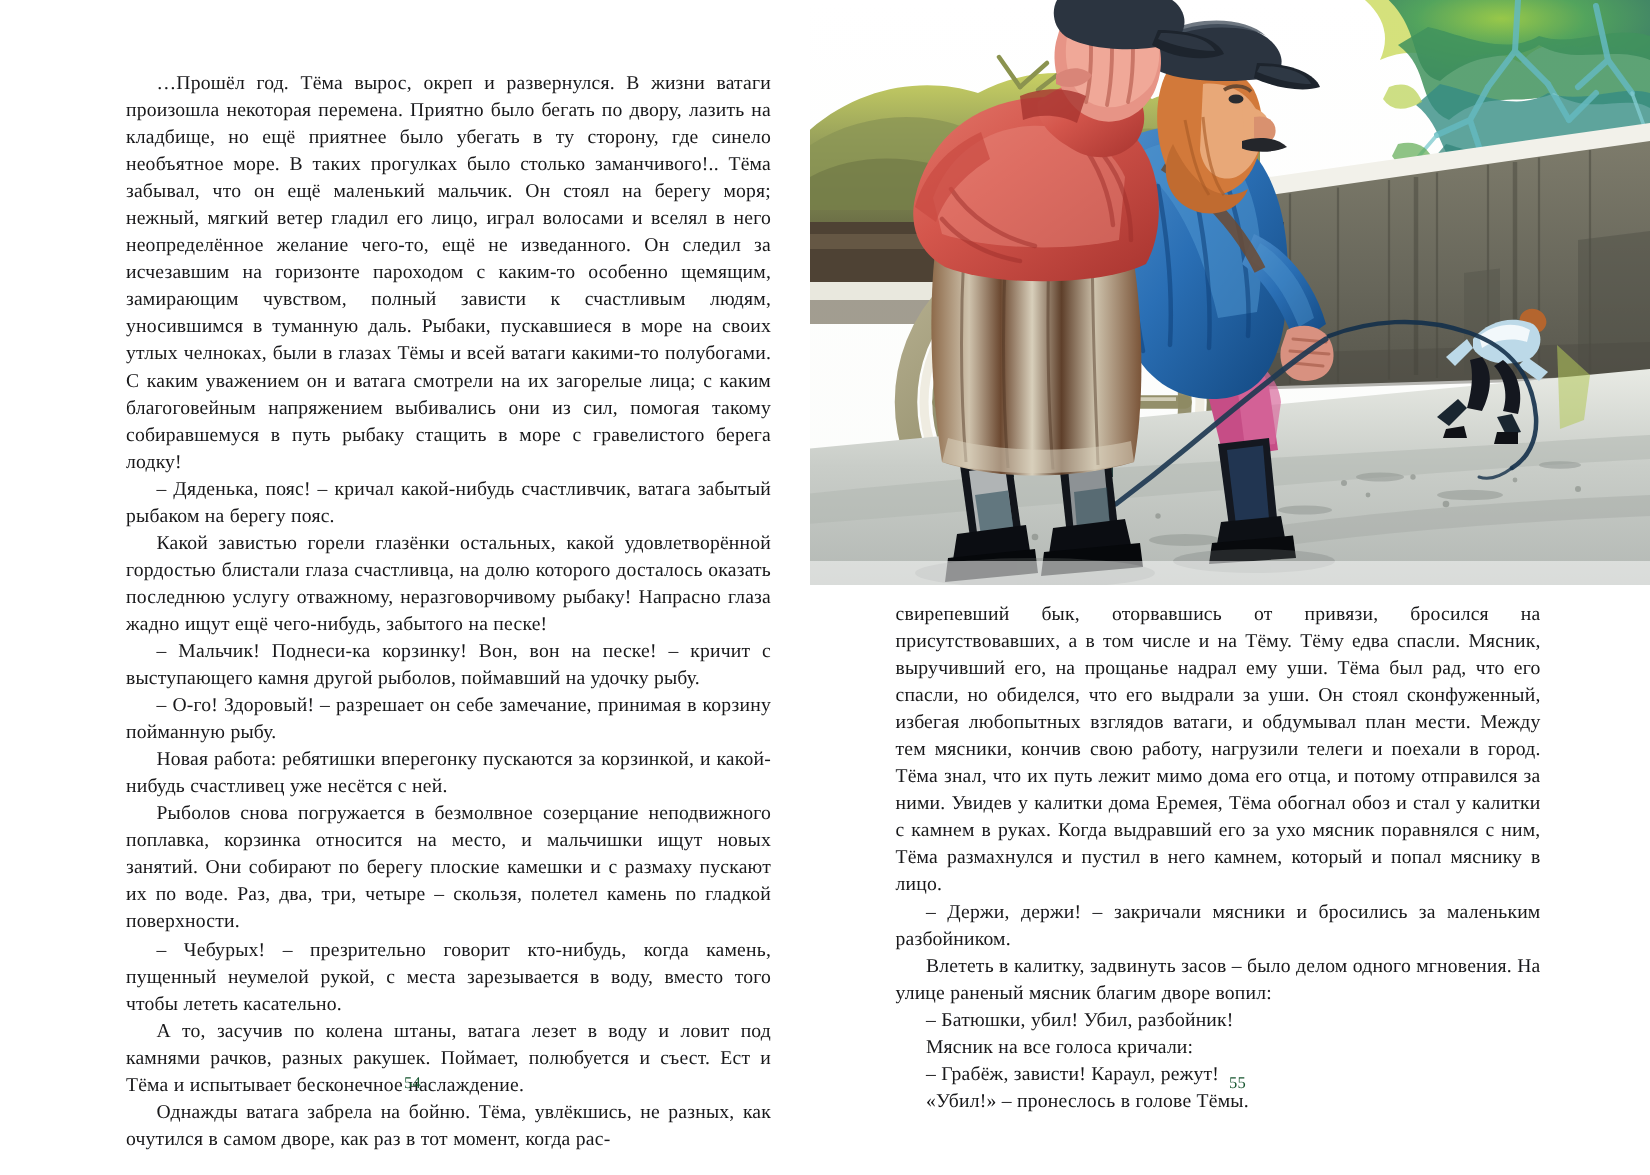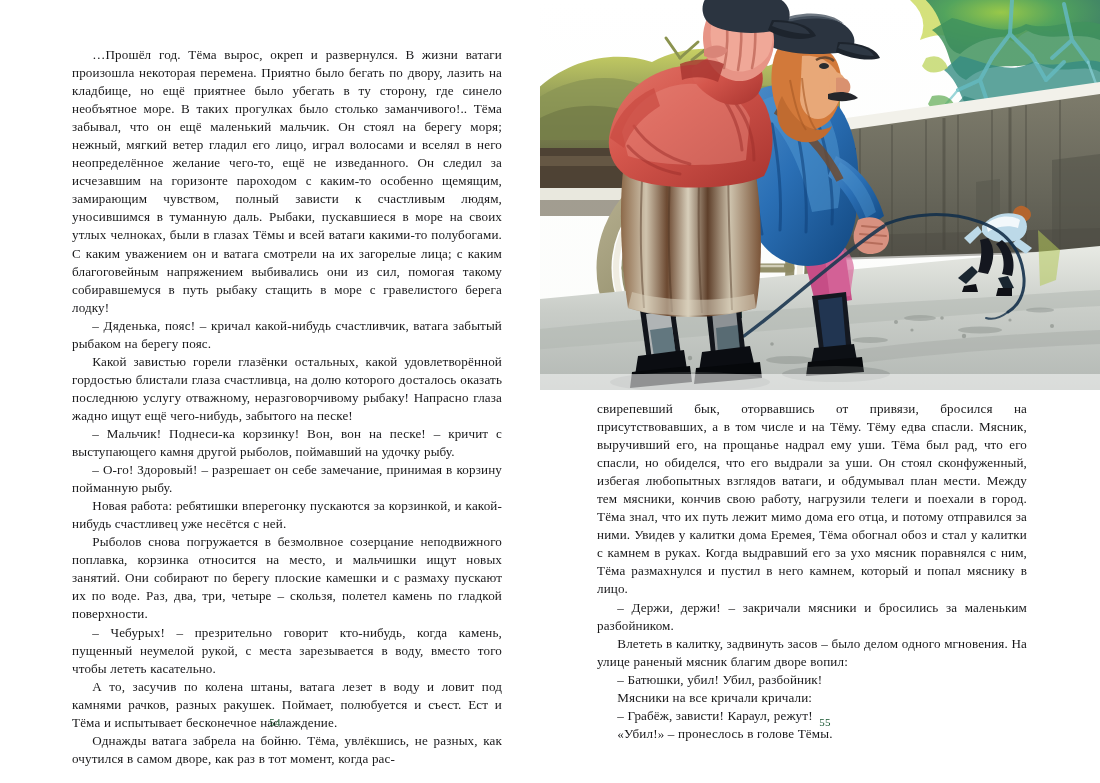--- a/index.html
+++ b/index.html
@@ -37,21 +37,21 @@
     font-size: 13.1px;
     line-height: 18.05px;
     text-align: justify;
     text-justify: inter-word;
     color: #18181a;
     letter-spacing: 0.01em;
     word-spacing: 0.01em;
     -webkit-font-smoothing: antialiased;
   }
   .col-left {
-    left: 72px;
+    left: 84px;
     top: 46px;
     width: 430px;
   }
   .col-right {
     left: 597px;
     top: 400px;
     width: 430px;
   }
   .textcol p {
     margin: 0;
@@ -107,21 +107,21 @@
 
   <div class="page page-right">
     <div class="folio">55</div>
   </div>
 
   <div class="textcol col-right">
     <p class="noindent">свирепевший бык, оторвавшись от привязи, бросился на присутствовавших, а в том числе и на Тёму. Тёму едва спасли. Мясник, выручивший его, на прощанье надрал ему уши. Тёма был рад, что его спасли, но обиделся, что его выдрали за уши. Он стоял сконфуженный, избегая любопытных взглядов ватаги, и обдумывал план мести. Между тем мясники, кончив свою работу, нагрузили телеги и поехали в город. Тёма знал, что их путь лежит мимо дома его отца, и потому отправился за ними. Увидев у калитки дома Еремея, Тёма обогнал обоз и стал у калитки с камнем в руках. Когда выдравший его за ухо мясник поравнялся с ним, Тёма размахнулся и пустил в него камнем, который и попал мяснику в лицо.</p>
     <p>– Держи, держи! – закричали мясники и бросились за маленьким разбойником.</p>
     <p>Влететь в калитку, задвинуть засов – было делом одного мгновения. На улице раненый мясник благим дворе вопил:</p>
     <p>– Батюшки, убил! Убил, разбойник!</p>
-    <p>Мясники на все кричали кричали:</p>
+    <p>Мясник на все голоса кричали:</p>
     <p>– Грабёж, зависти! Караул, режут!</p>
     <p>«Убил!» – пронеслось в голове Тёмы.</p>
   </div>
 
   <div class="illo">
     <svg viewBox="0 0 560 390" preserveAspectRatio="none">
       <defs>
         <linearGradient id="skyG" x1="0" y1="0" x2="0" y2="1">
           <stop offset="0%" stop-color="#ffffff"></stop>
           <stop offset="100%" stop-color="#fbfcfa"></stop>

